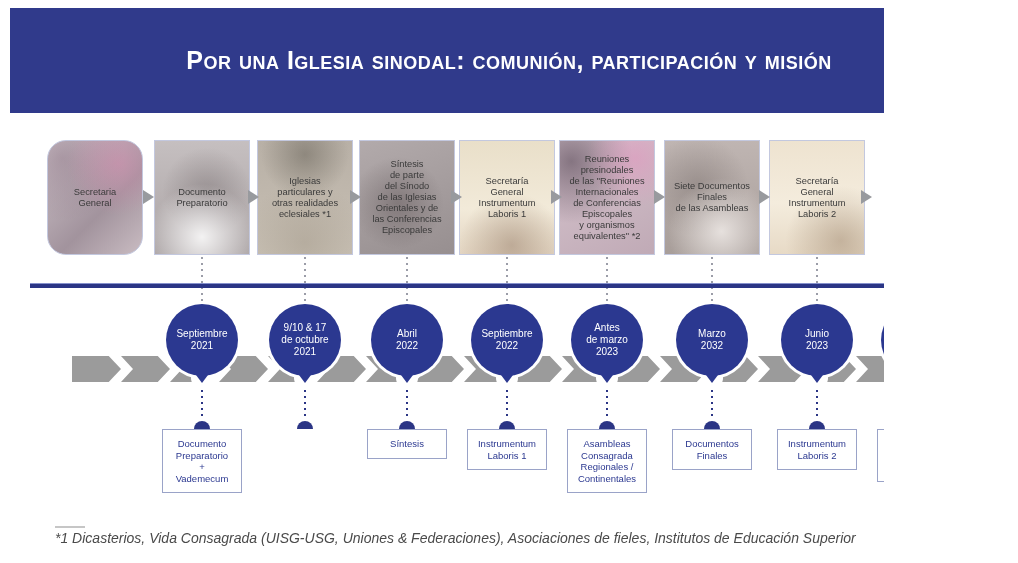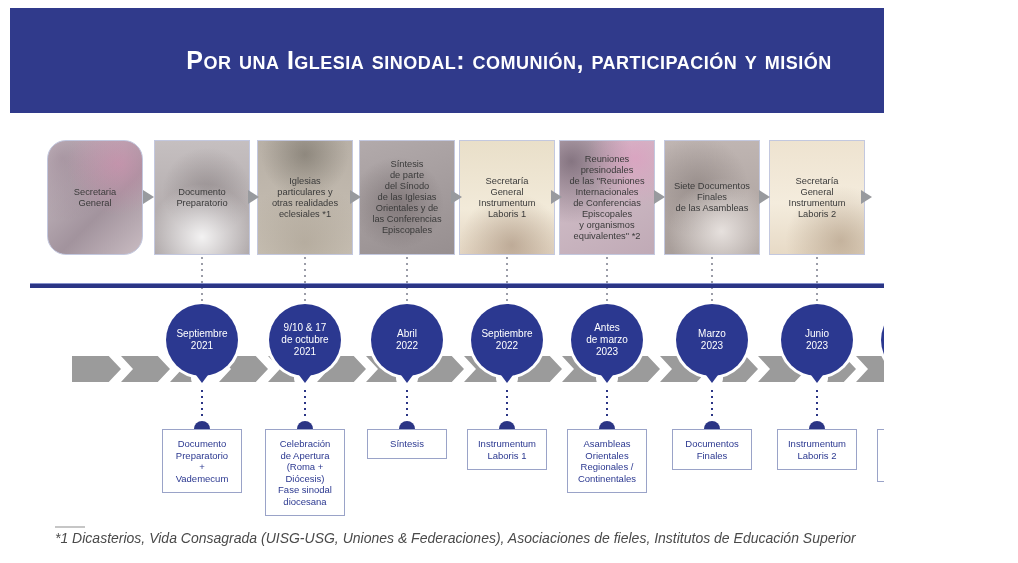--- a/index.html
+++ b/index.html
@@ -190,28 +190,20 @@
 
   <div class="pinw" style="left:294px"></div>
   <div class="circle" style="left:269px">
       <div class="date">9/10 &amp; 17
 de octubre
 2021</div>
     </div>
   <div class="pint" style="left:299px"></div>
   <div class="dotv dot-navy" style="left:304px;top:390px;height:30px"></div>
   <div class="dome" style="left:297px"></div>
-  <div class="obox" style="left:265px">
-      <div class="t">Celebración
-de Apertura
-(Roma +
-Diócesis)
-Fase sinodal
-diocesana</div>
-    </div>
 
   <div class="pinw" style="left:396px"></div>
   <div class="circle" style="left:371px">
       <div class="date">Abril
 2022</div>
     </div>
   <div class="pint" style="left:401px"></div>
   <div class="dotv dot-navy" style="left:406px;top:390px;height:30px"></div>
   <div class="dome" style="left:399px"></div>
   <div class="obox" style="left:367px">
@@ -235,29 +227,29 @@
   <div class="circle" style="left:571px">
       <div class="date">Antes
 de marzo
 2023</div>
     </div>
   <div class="pint" style="left:601px"></div>
   <div class="dotv dot-navy" style="left:606px;top:390px;height:30px"></div>
   <div class="dome" style="left:599px"></div>
   <div class="obox" style="left:567px">
       <div class="t">Asambleas
-Orientales
+Consagrada
 Regionales /
 Continentales</div>
     </div>
 
   <div class="pinw" style="left:701px"></div>
   <div class="circle" style="left:676px">
       <div class="date">Marzo
-2023</div>
+2032</div>
     </div>
   <div class="pint" style="left:706px"></div>
   <div class="dotv dot-navy" style="left:711px;top:390px;height:30px"></div>
   <div class="dome" style="left:704px"></div>
   <div class="obox" style="left:672px">
       <div class="t">Documentos
 Finales</div>
     </div>
 
   <div class="pinw" style="left:806px"></div>

